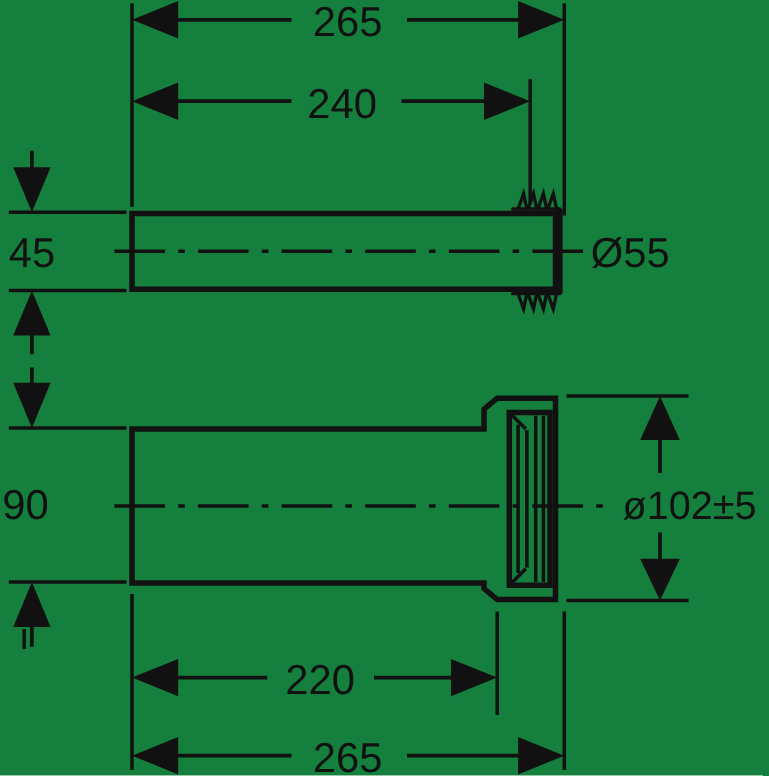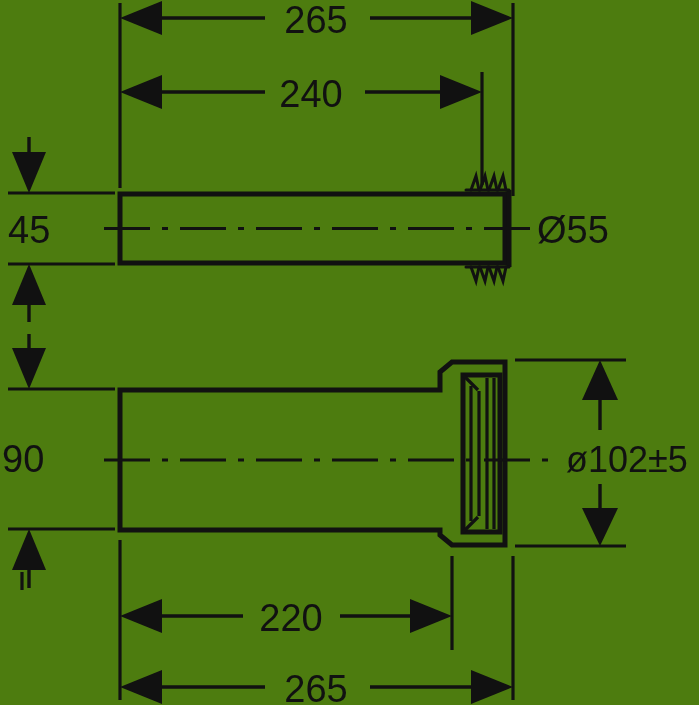--- a/index.html
+++ b/index.html
@@ -10,21 +10,21 @@
   body {
     width: 699px;
     height: 705px;
     font-family: "Liberation Sans", sans-serif;
     overflow: hidden;
   }
   #drawing-root {
     position: relative;
     width: 699px;
     height: 705px;
-    background: #4d7c0f;
+    background: #15803d;
   }
   svg#technical-drawing {
     display: block;
     width: 699px;
     height: 705px;
   }
   .dim-text {
     font-family: "Liberation Sans", sans-serif;
     font-size: 38px;
     fill: #111111;

